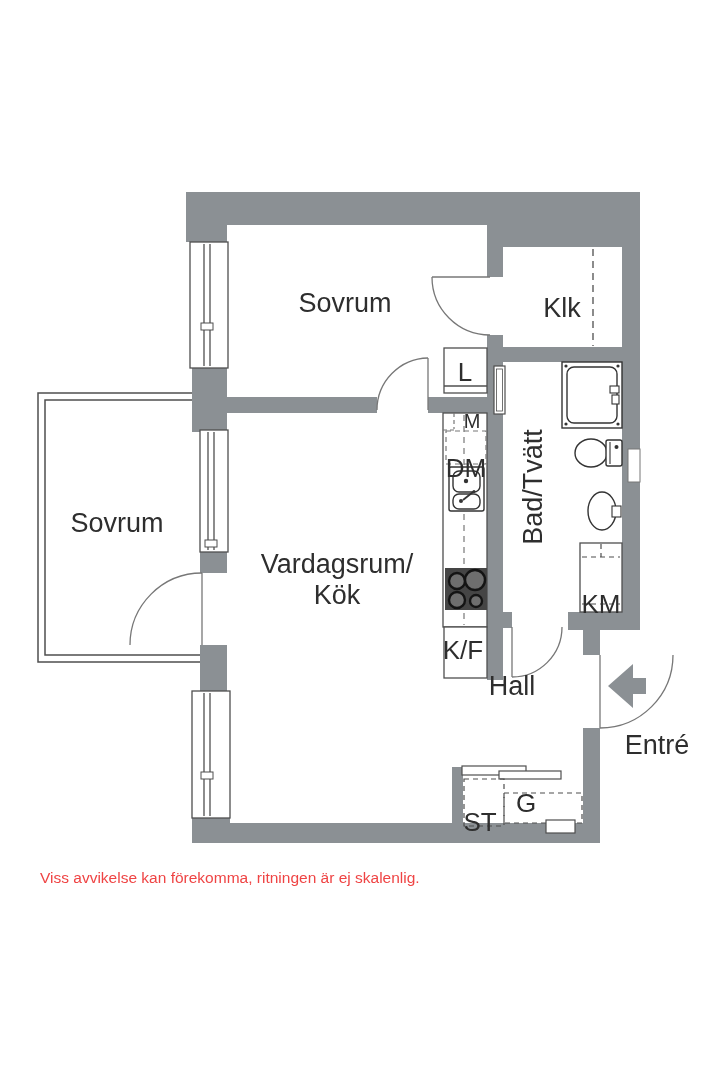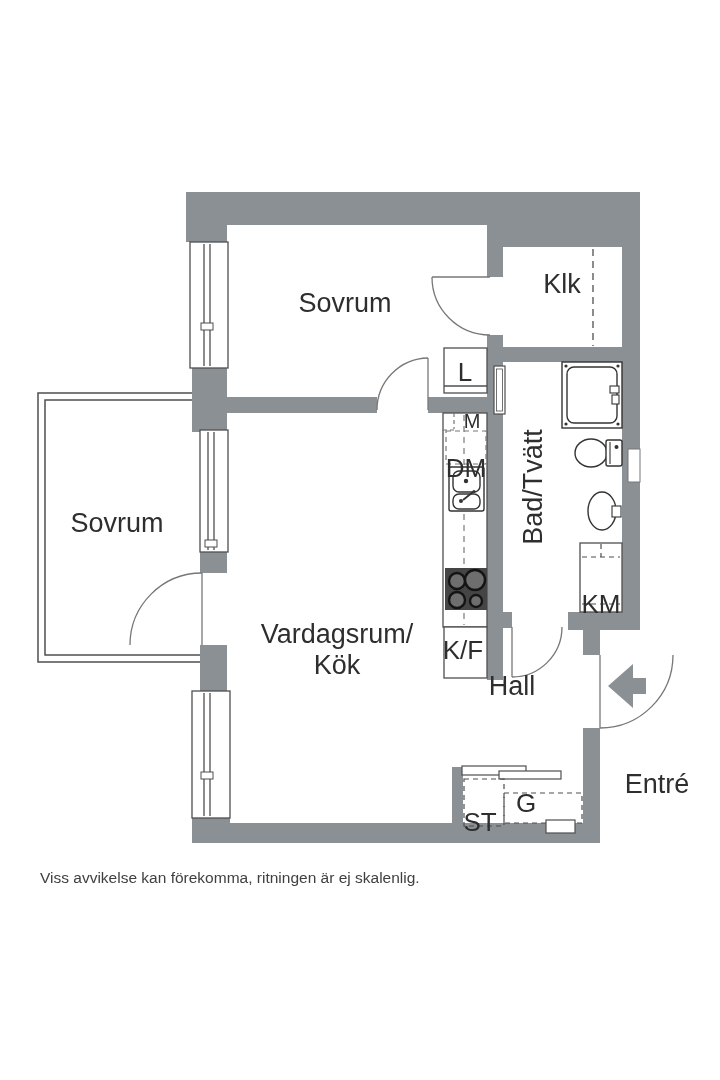--- a/index.html
+++ b/index.html
@@ -15,21 +15,21 @@
   .canvas svg{position:absolute;left:0;top:0;}
   .lbl{
     position:absolute;transform:translate(-50%,-50%);
     font-size:27px;line-height:31px;white-space:pre-line;text-align:center;
     color:var(--text);
   }
   .lbl.small{font-size:20px;}
   .lbl.appl{font-size:26px;}
   .lbl.rot{transform:translate(-50%,-50%) rotate(-90deg);white-space:nowrap;}
   .disclaimer{
-    position:absolute;left:40px;top:869px;font-size:15.5px;color:#404040;
+    position:absolute;left:40px;top:869px;font-size:15.5px;color:#ef4444;
     transform:none;white-space:nowrap;
   }
 </style>
 </head>
 <body>
 
 <div class="canvas">
 
 <svg width="720" height="1080" viewBox="0 0 720 1080">
 
@@ -176,27 +176,27 @@
     <rect x="462" y="766" width="64" height="9" fill="#FFFFFF" stroke-width="1.2"></rect>
     <rect x="499" y="771" width="62" height="8" fill="#FFFFFF" stroke-width="1.2"></rect>
     <rect x="464" y="779" width="40" height="47" stroke-dasharray="5 4" stroke-width="1.2"></rect>
     <rect x="504" y="793" width="78" height="30" stroke-dasharray="5 4" stroke-width="1.2"></rect>
     <rect x="546" y="820" width="29" height="13" fill="#FFFFFF" stroke-width="1.2"></rect>
   </g>
 
 </svg>
 
 <div class="lbl" style="left:345px;top:303px">Sovrum</div>
-<div class="lbl" style="left:562px;top:284px">Klk</div>
+<div class="lbl" style="left:562px;top:308px">Klk</div>
 <div class="lbl" style="left:117px;top:523px">Sovrum</div>
-<div class="lbl" style="left:337px;top:650px">Vardagsrum/
+<div class="lbl" style="left:337px;top:580px">Vardagsrum/
 Kök</div>
 <div class="lbl rot" style="left:533px;top:487px">Bad/Tvätt</div>
 <div class="lbl" style="left:512px;top:686px">Hall</div>
-<div class="lbl" style="left:657px;top:784px">Entré</div>
+<div class="lbl" style="left:657px;top:745px">Entré</div>
 
 <div class="lbl appl" style="left:465px;top:372px">L</div>
 <div class="lbl small" style="left:472px;top:421px">M</div>
 <div class="lbl appl" style="left:466px;top:468px">DM</div>
 <div class="lbl appl" style="left:463px;top:650px">K/F</div>
 <div class="lbl appl" style="left:601px;top:604px">KM</div>
 <div class="lbl appl" style="left:480px;top:822px">ST</div>
 <div class="lbl appl" style="left:526px;top:803px">G</div>
 
 <div class="disclaimer">Viss avvikelse kan förekomma, ritningen är ej skalenlig.</div>

